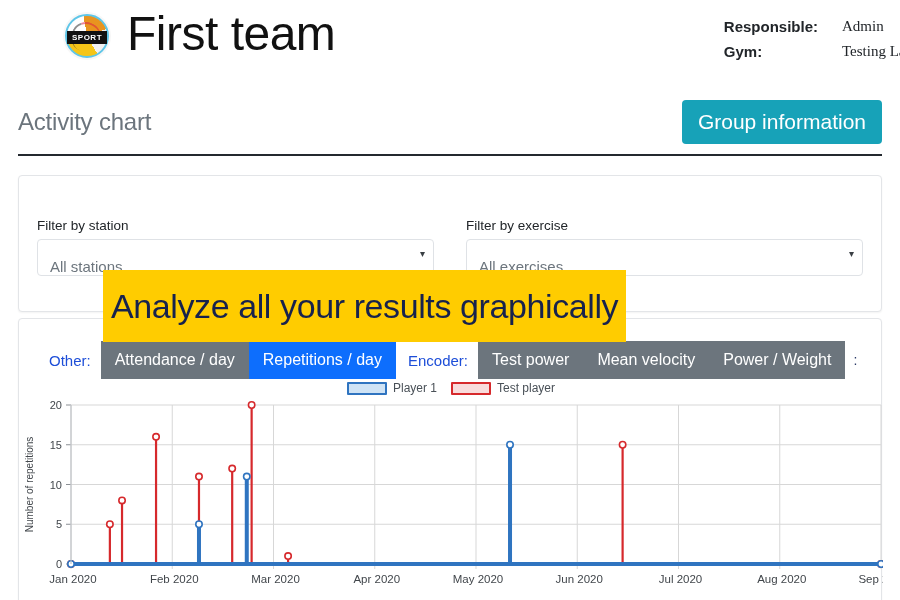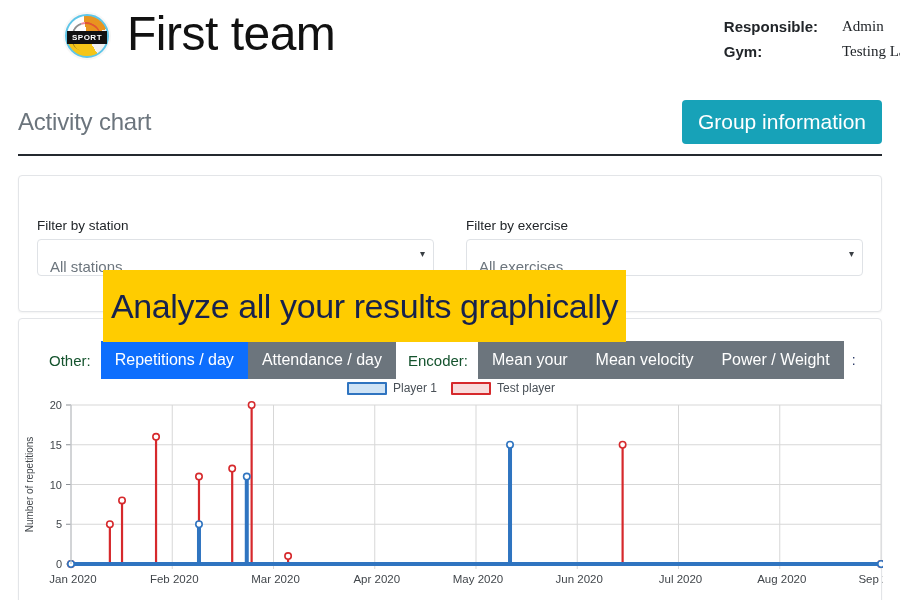--- a/index.html
+++ b/index.html
@@ -113,21 +113,21 @@
     font-size: 34px; line-height: 40px; letter-spacing: -0.4px;
     padding: 16px 8px; white-space: nowrap; z-index: 5;
   }
 
   
   .tabbar {
     display: flex; align-items: center; gap: 0;
     padding: 22px 0 0 30px; font-size: 15px;
     overflow: hidden; white-space: nowrap;
   }
-  .tab-caption { color:#14532d; font-size:15px; margin-right:10px; }
+  .tab-caption { color:#1d4ed8; font-size:15px; margin-right:10px; }
   .tab-caption.second { margin-left: 12px; }
   .btn-seg {
     background:#6c757d; color:#fff; border:none;
     font-family:"Liberation Sans", sans-serif; font-size:16px;
     padding: 9px 14px; line-height:1.25; cursor:pointer;
   }
   .btn-seg.active { background:#0d6efd; }
   .tail-dots {
     margin-left: 8px; color:#2b3a67; font-size:14px; letter-spacing:1px;
   }
@@ -201,24 +201,24 @@
       </div>
     </div>
   </div>
 
   <div class="highlight-banner">Analyze all your results graphically</div>
 
   <div class="card" id="chart-card">
 
     <div class="tabbar">
       <span class="tab-caption">Other:</span>
+      <button class="btn-seg">Attendance / day</button>
       <button class="btn-seg active">Repetitions / day</button>
-      <button class="btn-seg">Attendance / day</button>
       <span class="tab-caption second">Encoder:</span>
-      <button class="btn-seg">Mean your</button>
+      <button class="btn-seg">Test power</button>
       <button class="btn-seg">Mean velocity</button>
       <button class="btn-seg">Power / Weight</button>
       <span class="tail-dots">:</span>
     </div>
 
     <div class="chart-wrap">
       <div class="legend">
         <div class="item">
           <span class="swatch sw-blue"></span>
           <span>Player 1</span>

